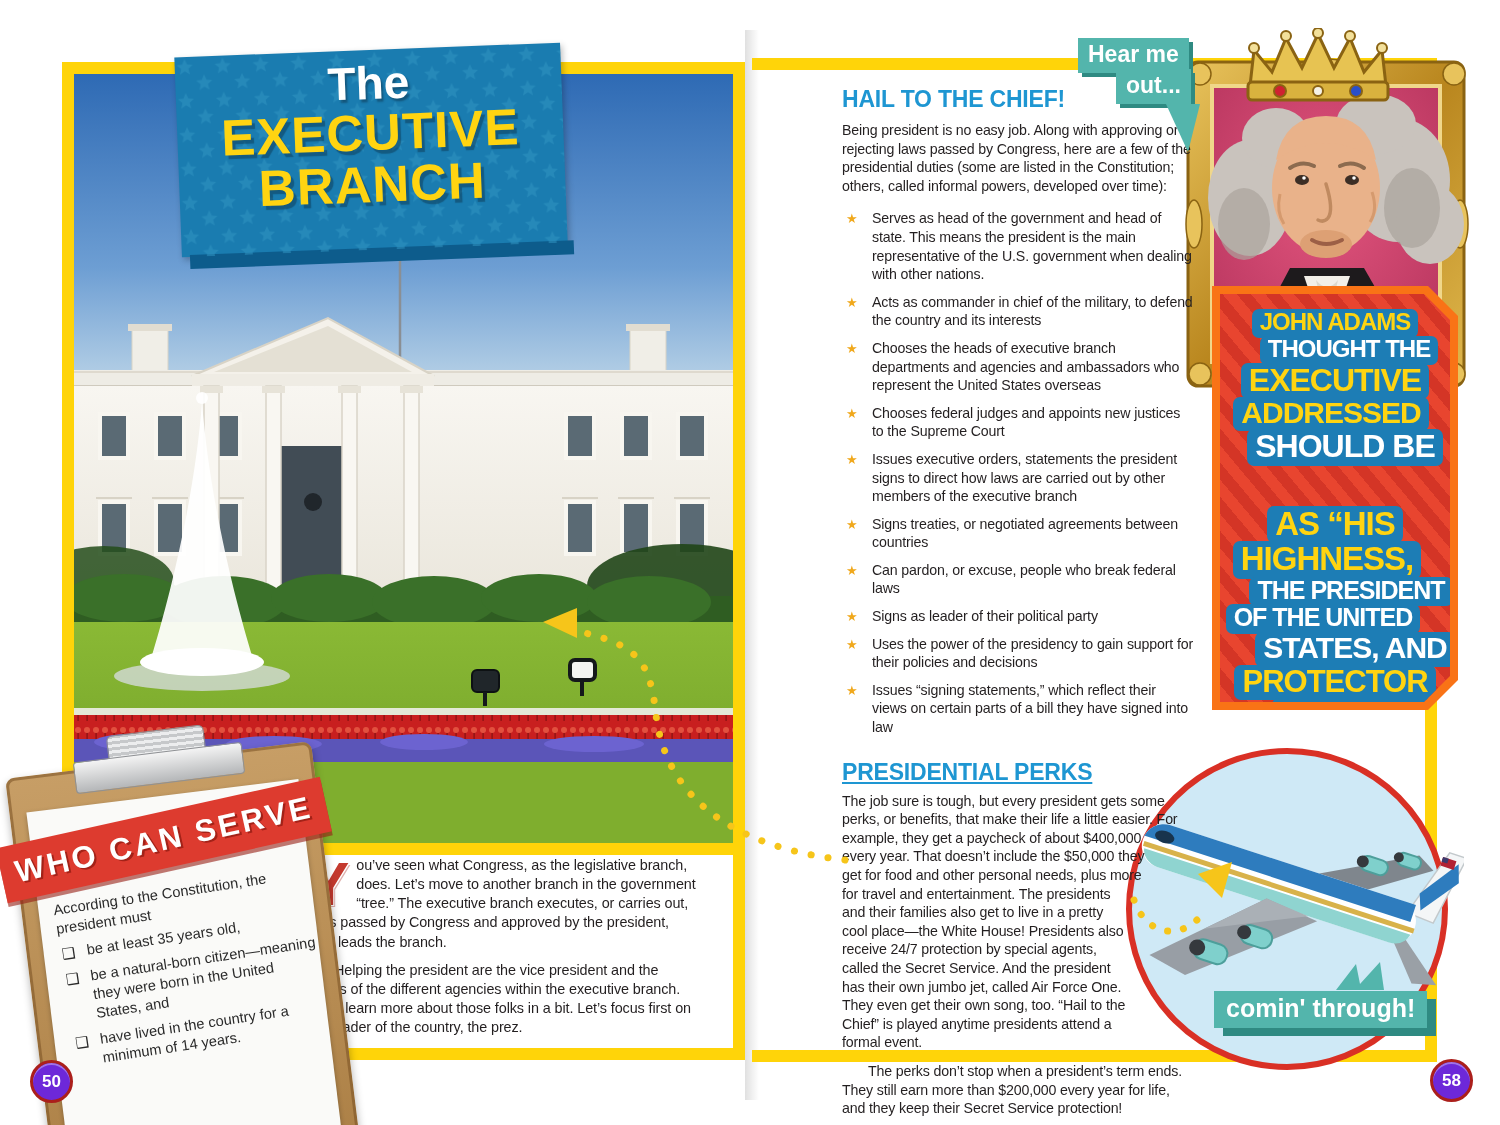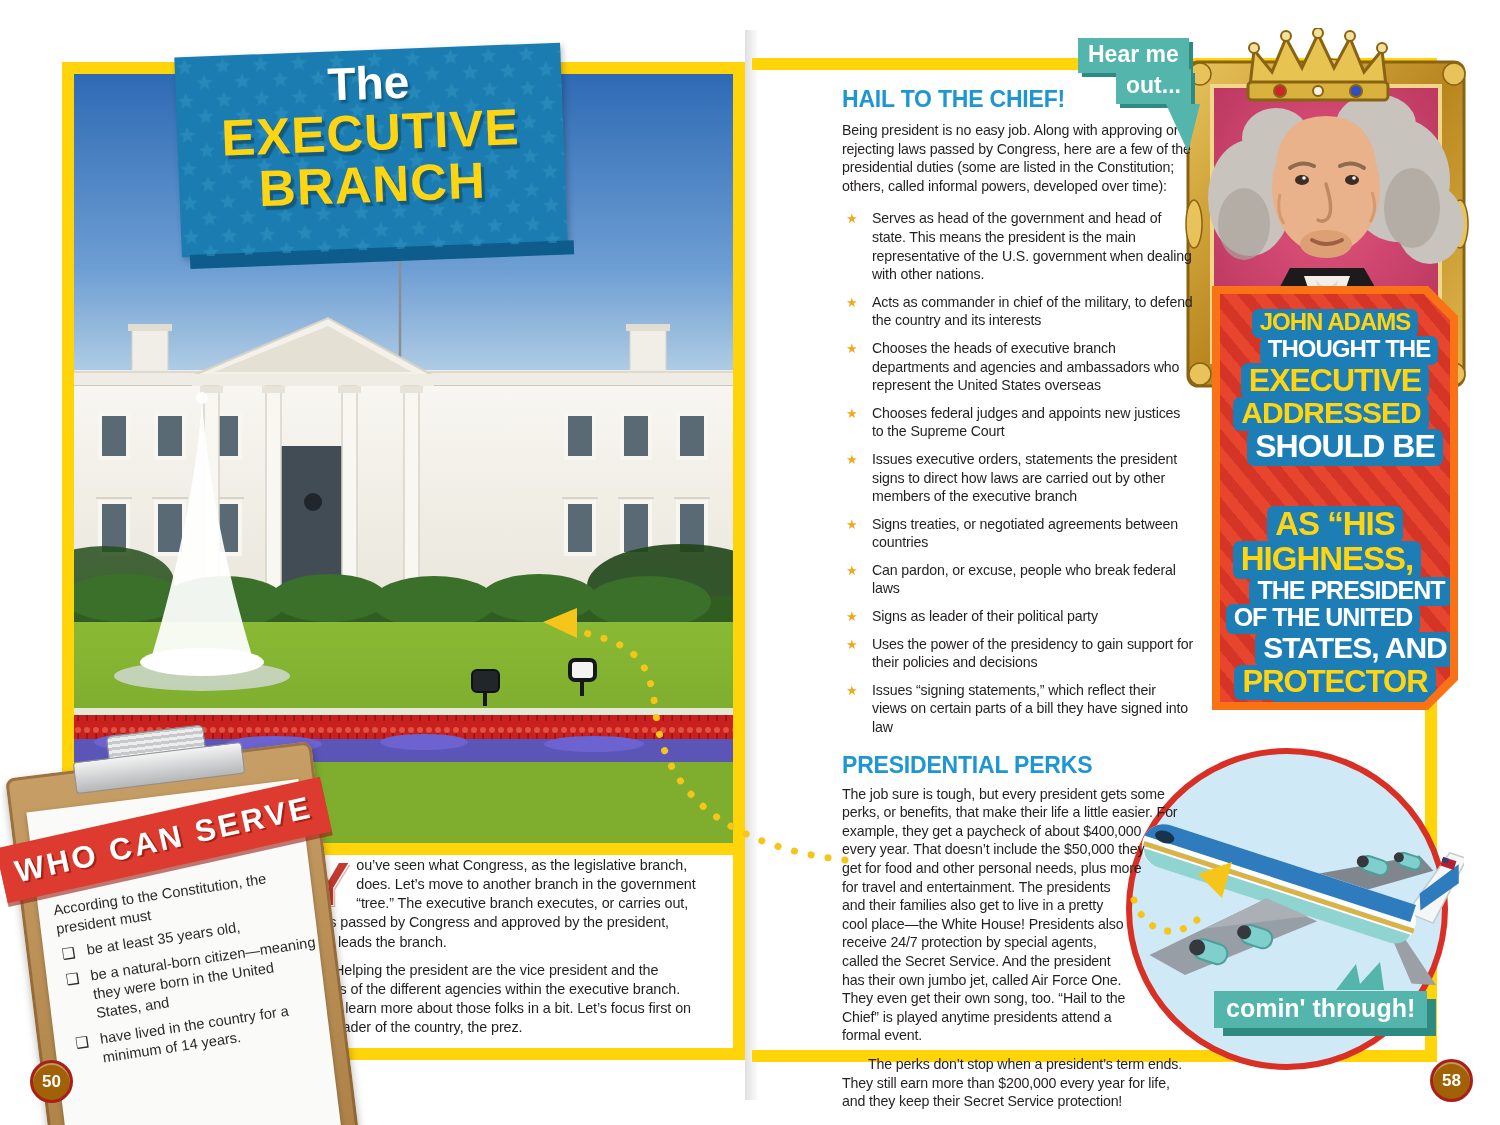--- a/index.html
+++ b/index.html
@@ -44,35 +44,35 @@
         transform:rotate(-5.5deg);z-index:4;display:flex;align-items:center;justify-content:center;
         box-shadow:0 4px 0 rgba(150,30,20,.6);}
   .clip-banner span{font-size:31px;font-weight:900;letter-spacing:3px;color:#ffffff;
         text-shadow:2px 2px 0 #a32218;}
   .clip-body{position:absolute;left:34px;right:18px;top:124px;transform:rotate(-1.5deg);
         font-size:14.6px;line-height:1.3;color:#2b2b2b;}
   .clip-list{list-style:none;margin:6px 0 0;padding:0;}
   .clip-item{position:relative;padding-left:27px;margin-bottom:7px;}
   .clip-box{position:absolute;left:2px;top:0;font-size:15px;color:#2b2b2b;}
   
-  .badge{position:absolute;width:37px;height:37px;border-radius:50%;background:#a16207;
+  .badge{position:absolute;width:37px;height:37px;border-radius:50%;background:#6d28d9;
          border:3px solid #ab1f1b;color:#fff;font-weight:900;font-size:17px;display:flex;
          align-items:center;justify-content:center;z-index:9;box-shadow:inset 0 2px 0 rgba(255,255,255,.35);}
   .badge-50{left:30px;top:1060px;}
   .badge-51{left:1430px;top:1059px;}
   
   .frame-right{position:absolute;left:752px;top:58px;width:685px;height:1004px;box-sizing:border-box;
          border-top:12px solid #ffd409;border-right:12px solid #ffd409;border-bottom:12px solid #ffd409;z-index:1;}
   .col-right{position:absolute;left:842px;top:86px;width:352px;z-index:4;}
   .h-blue{margin:0 0 8px;font-size:23px;font-weight:900;color:#1e96d2;letter-spacing:-.2px;}
   .col-right p{margin:0 0 10px;font-size:14.2px;line-height:1.31;letter-spacing:-.15px;}
   .duties{list-style:none;margin:14px 0 4px;padding:0;}
   .duty{position:relative;padding-left:30px;margin-bottom:9px;font-size:14.2px;line-height:1.31;letter-spacing:-.15px;}
   .star{position:absolute;left:4px;top:1px;color:#f0a81c;font-size:13px;}
-  .h2-perks{margin:15px 0 6px;}
+  .h2-perks{margin:22px 0 6px;text-decoration:underline;}
   .st{float:right;clear:right;}
   
   .hear{position:absolute;left:1078px;top:38px;z-index:8;}
   .hear .b{display:inline-block;background:#53b5ac;color:#fff;font-weight:900;font-size:23px;
            padding:3px 10px 5px;box-shadow:4px 4px 0 #2f8a82;}
   .hear .b2{position:relative;left:38px;top:-4px;}
   .hear svg{position:absolute;left:70px;top:62px;}
   
   .portrait{position:absolute;left:1180px;top:28px;width:294px;height:366px;z-index:2;}
   

